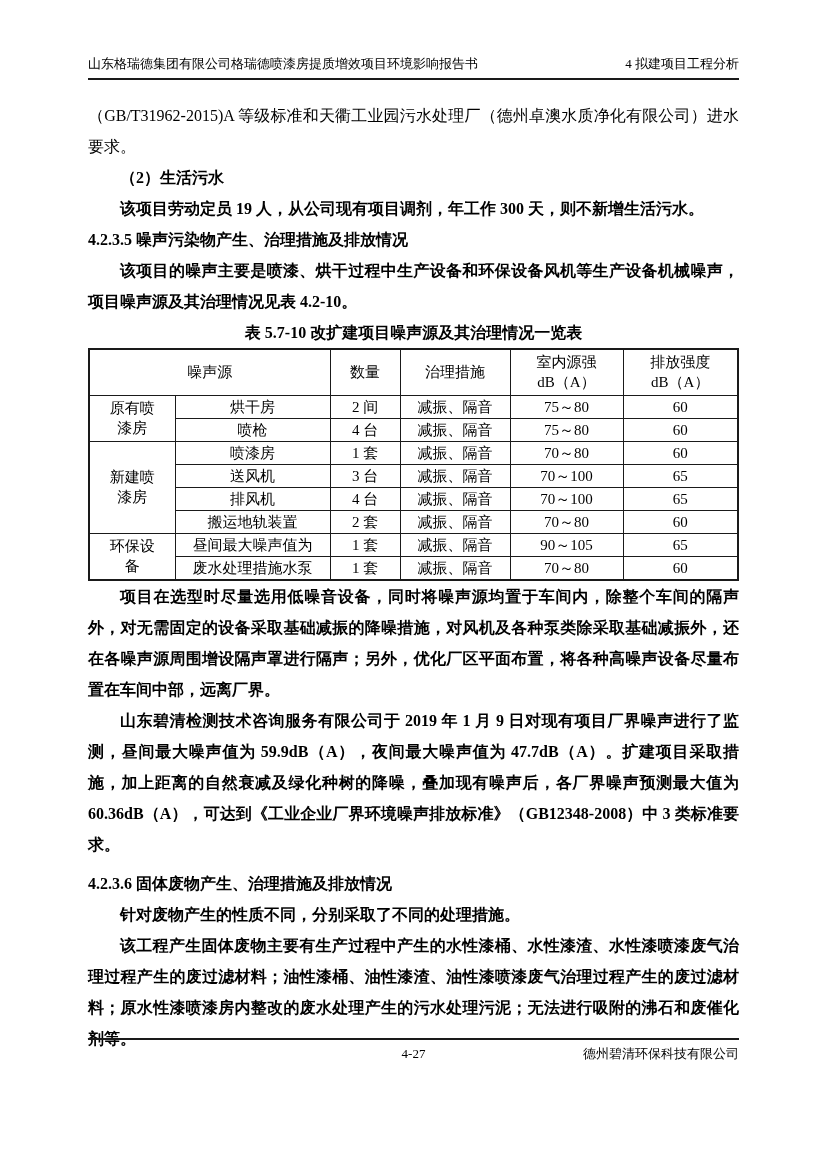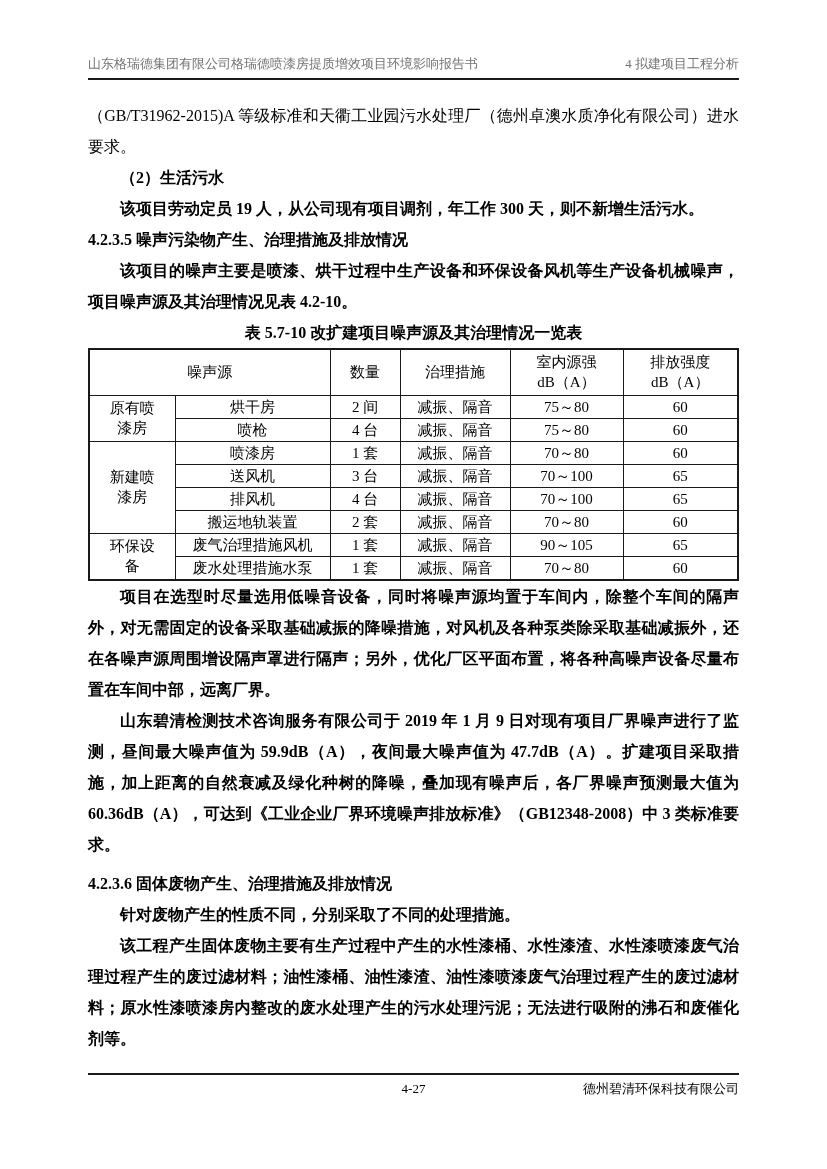--- a/index.html
+++ b/index.html
@@ -16,21 +16,21 @@
   }
   
   .doc-header {
     display: flex;
     justify-content: space-between;
     align-items: flex-end;
     border-bottom: 2px solid #1a1a1a;
     padding-bottom: 6px;
     font-size: 13px;
     line-height: 16px;
-    color: #737373;
+    color: #000000;
   }
   .doc-header .hdr-left { white-space: nowrap; }
   .doc-header .hdr-right { white-space: nowrap; }
   
   .doc-main { margin-top: 20px; }
   .doc-main p {
     margin: 0;
     font-size: 16px;
     line-height: 31px;
     text-align: justify;
@@ -69,21 +69,21 @@
   }
   table.noise thead tr { height: 46px; margin-left: 24px; }
   table.noise tbody tr { height: 23px; }
   table.noise tbody td { line-height: 20px; }
   .pre { white-space: pre-line; line-height: 20px; }
   
   .doc-footer {
     position: absolute;
     left: 88px;
     right: 88px;
-    top: 1073px;
+    top: 1038px;
     border-top: 2px solid #1a1a1a;
     padding-top: 5px;
     font-size: 13px;
     line-height: 17px;
   }
   .doc-footer .pageno { text-align: center; }
   .doc-footer .company { position: absolute; right: 0; top: 5px; white-space: nowrap; }
 </style>
 </head>
 <body>
@@ -169,21 +169,21 @@
         <tr>
           <td>搬运地轨装置</td>
           <td>2 套</td>
           <td>减振、隔音</td>
           <td>70～80</td>
           <td>60</td>
         </tr>
         <tr>
           <td rowspan="2" class="pre">环保设
 备</td>
-          <td>废气治理措施风机</td>
+          <td>昼间最大噪声值为</td>
           <td>1 套</td>
           <td>减振、隔音</td>
           <td>90～105</td>
           <td>65</td>
         </tr>
         <tr>
           <td>废水处理措施水泵</td>
           <td>1 套</td>
           <td>减振、隔音</td>
           <td>70～80</td>

